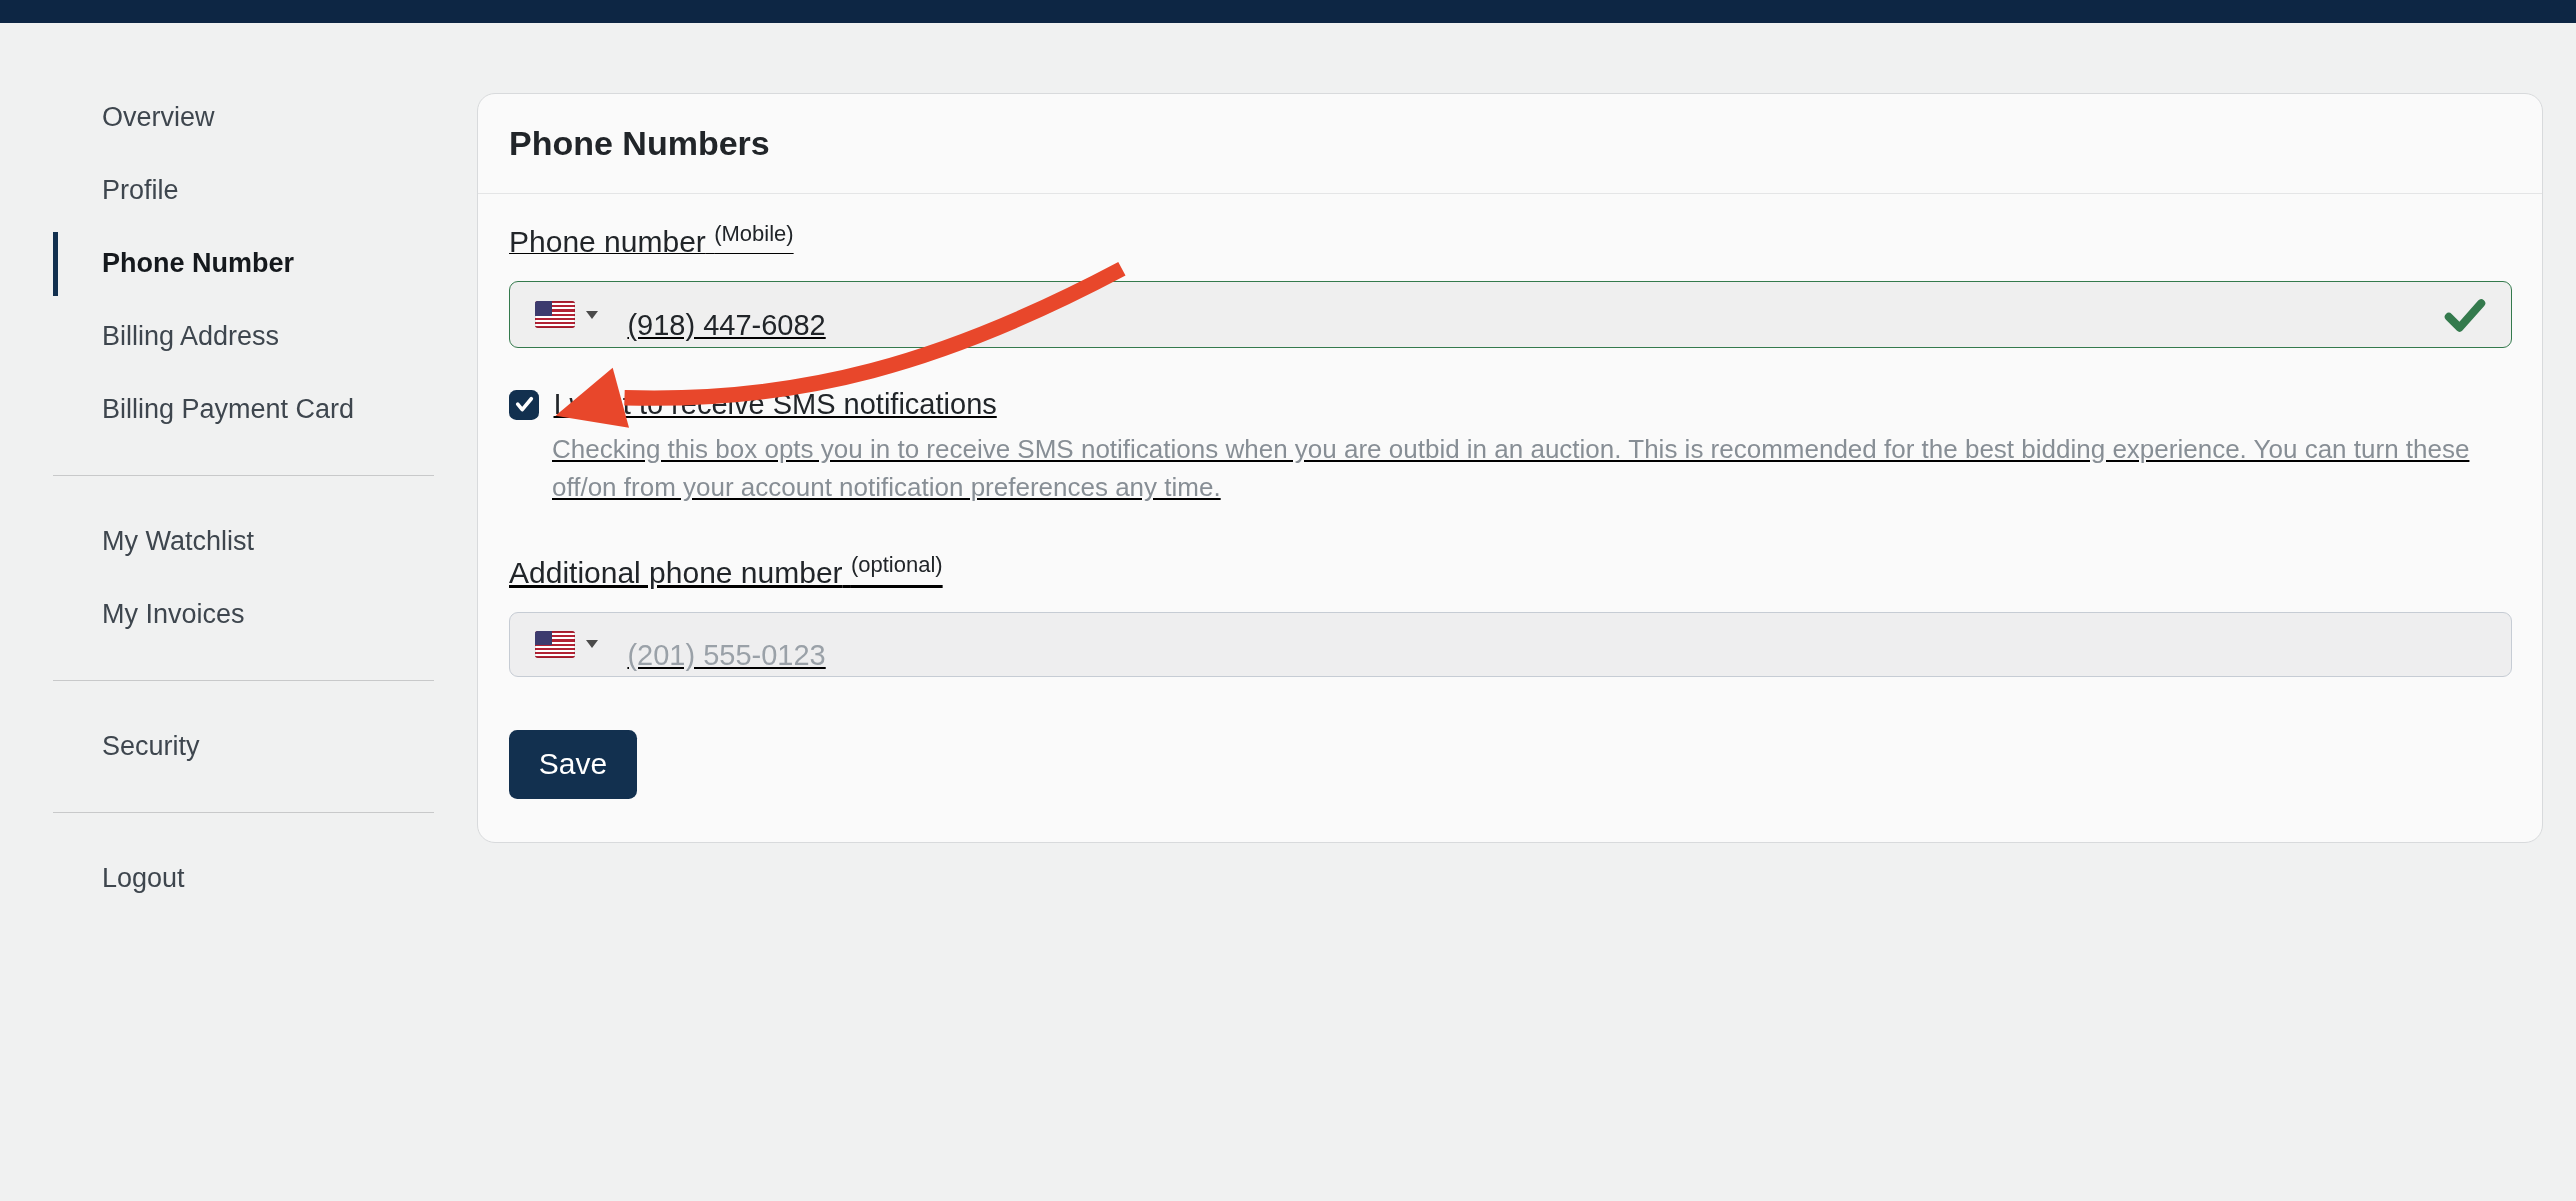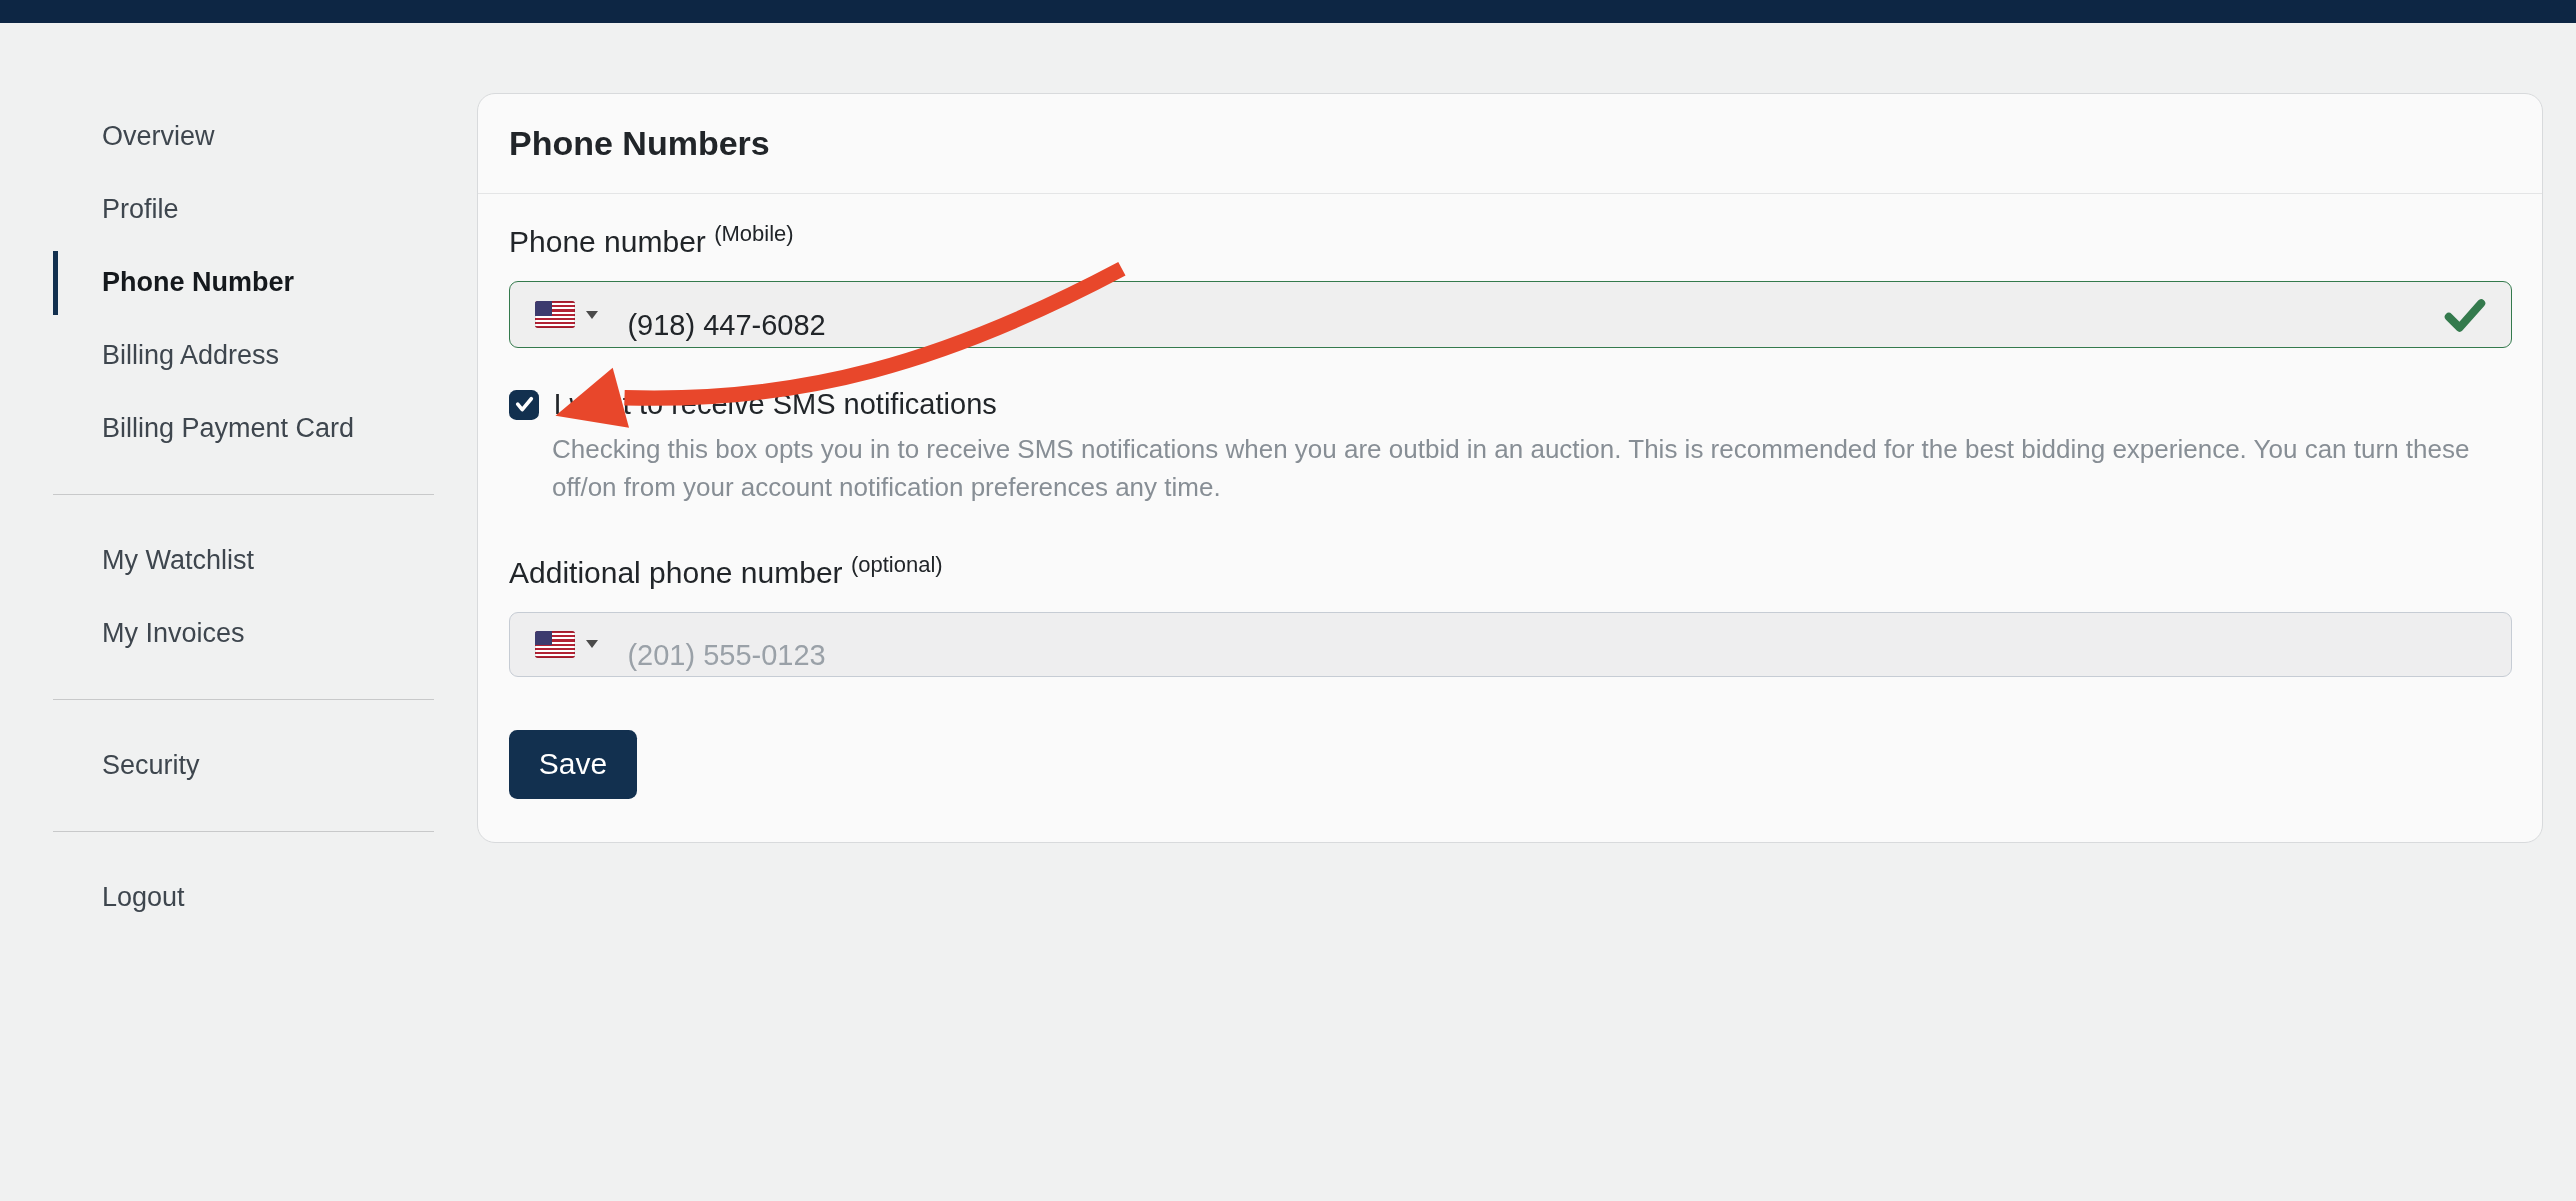--- a/index.html
+++ b/index.html
@@ -2,34 +2,34 @@
 <html style="font-size:14.5px"><head>
 <meta charset="utf-8">
 <style>
   * { margin:0; padding:0; box-sizing:border-box; }
   html,body { width:2576px; height:1202px; }
   body { font-family:"Liberation Sans", sans-serif; background:#f0f1f1; position:relative; overflow:hidden; }
 
   .topbar { position:absolute; left:0; top:0; width:2576px; height:23px; background:#0d2644; }
 
   
-  .sidebar { position:absolute; left:53px; top:100px; width:381px; }
+  .sidebar { position:absolute; left:53px; top:81px; width:381px; }
   .nav-item { position:relative; height:73px; display:flex; align-items:center; padding-left:49px;
               font-size:27px; color:#3e464e; cursor:pointer; }
   .nav-item.active { color:#15191d; font-weight:bold; }
   .nav-item.active::before { content:""; position:absolute; left:0; top:4.5px; bottom:4.5px; width:4.5px; background:#12304f; }
   .nav-divider { border:none; border-top:0.9px solid #c8c9ca; margin:29px 0; }
 
   
   .card { position:absolute; left:477px; top:93px; width:2066px; height:750px;
           background:#fafafa; border:0.9px solid #d8dadc; border-radius:18px; }
   .card-header { height:100px; display:flex; align-items:center; padding:0 31px;
                  border-bottom:0.9px solid #e4e5e6; }
   .card-title { font-size:34px; color:#212529; }
-  .card-body { padding:27px 31px 0 31px; }
+  .card-body { padding:27px 31px 0 31px;text-decoration:underline; }
 
   .field-label { font-size:30px; color:#212529; }
   .field-label .qualifier { font-size:22px; vertical-align:super; }
 
   .phone-input { display:flex; align-items:center; width:2003px; height:67px; margin-top:22px;
                  background:#efefef; border:1.8px solid #347a4d; border-radius:9px; padding:0 25.4px; }
   .phone-input.secondary { height:65px; border:1.8px solid #c6ccd4; background:#eeeeef; }
 
   .flag { position:relative; width:40px; height:27px; border-radius:2.7px; overflow:hidden;
           background:repeating-linear-gradient(to bottom, #b22234 0 2.1px, #ffffff 2.1px 4.2px);

